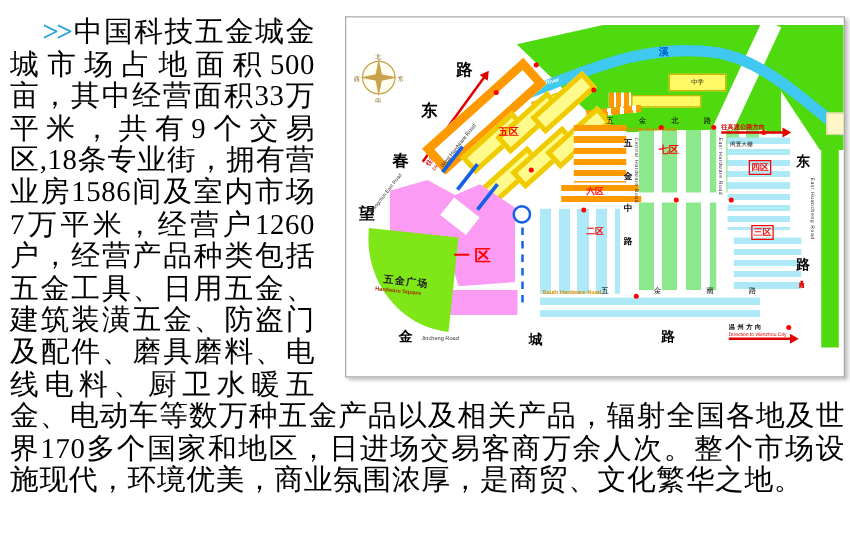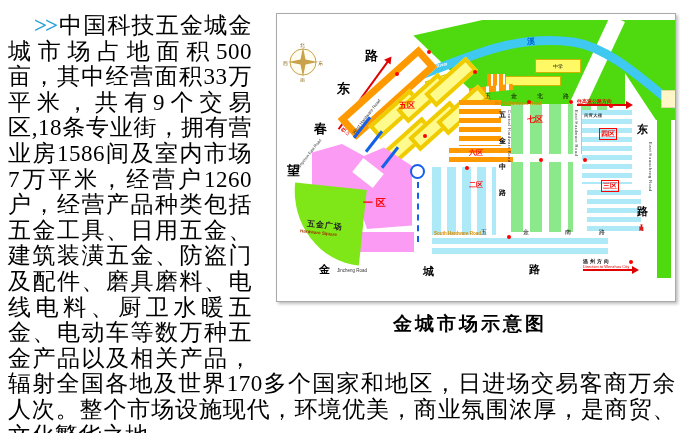--- a/index.html
+++ b/index.html
@@ -162,21 +162,21 @@
       </div>
 
       <div class="m bigrd" style="left:360px;top:108px;">东</div>
       <div class="m ven" style="left:371px;top:128px;height:56px;">East Huancheng Road</div>
       <div class="m bigrd" style="left:360px;top:190px;">路</div>
       <div class="m vred" style="left:362px;top:208px;height:52px;">往高速方向 ▼</div>
 
       <div class="m pinkA"></div>
       <div class="m pink-notch"></div>
       <div class="m pinkB"></div>
-      <div class="m dlabel" style="left:86px;top:182px;font-size:10px;z-index:3;">一 区</div>
+      <div class="m dlabel" style="left:86px;top:182px;font-size:13px;z-index:3;">一 区</div>
 
       <div class="m wedge">
         <div class="m sq-zh">五金广场</div>
         <div class="m sq-en">Hardware Square</div>
       </div>
 
       <div class="m d2block"></div>
       <div class="m dlabel" style="left:192px;top:166px;font-size:7px;z-index:3;">二区</div>
 
       <div class="m south-strips"></div>
@@ -211,18 +211,17 @@
       <div class="m rdot" style="left:292px;top:86px;"></div>
       <div class="m rdot" style="left:332px;top:90px;"></div>
       <div class="m rdot" style="left:146px;top:120px;"></div>
       <div class="m rdot" style="left:262px;top:144px;"></div>
       <div class="m rdot" style="left:306px;top:144px;"></div>
       <div class="m rdot" style="left:188px;top:152px;"></div>
       <div class="m rdot" style="left:230px;top:221px;"></div>
       <div class="m rdot" style="left:352px;top:246px;"></div>
 
     </div>
-    <div class="caption">金城市场示意图</div>
   </div>
 
   <p class="article"><span class="marker">&gt;&gt;</span><span>中国科技五金城金城市场占地面积500亩，其中经营面积33万平米，共有9个交易区,18条专业街，拥有营业房1586间及室内市场7万平米，经营户1260户，经营产品种类包括五金工具、日用五金、建筑装潢五金、防盗门及配件、磨具磨料、电线电料、厨卫水暖五金、电动车等数万种五金产品以及相关产品，辐射全国各地及世界170多个国家和地区，日进场交易客商万余人次。整个市场设施现代，环境优美，商业氛围浓厚，是商贸、文化繁华之地。</span></p>
 
 </div>
 
 </body></html>

